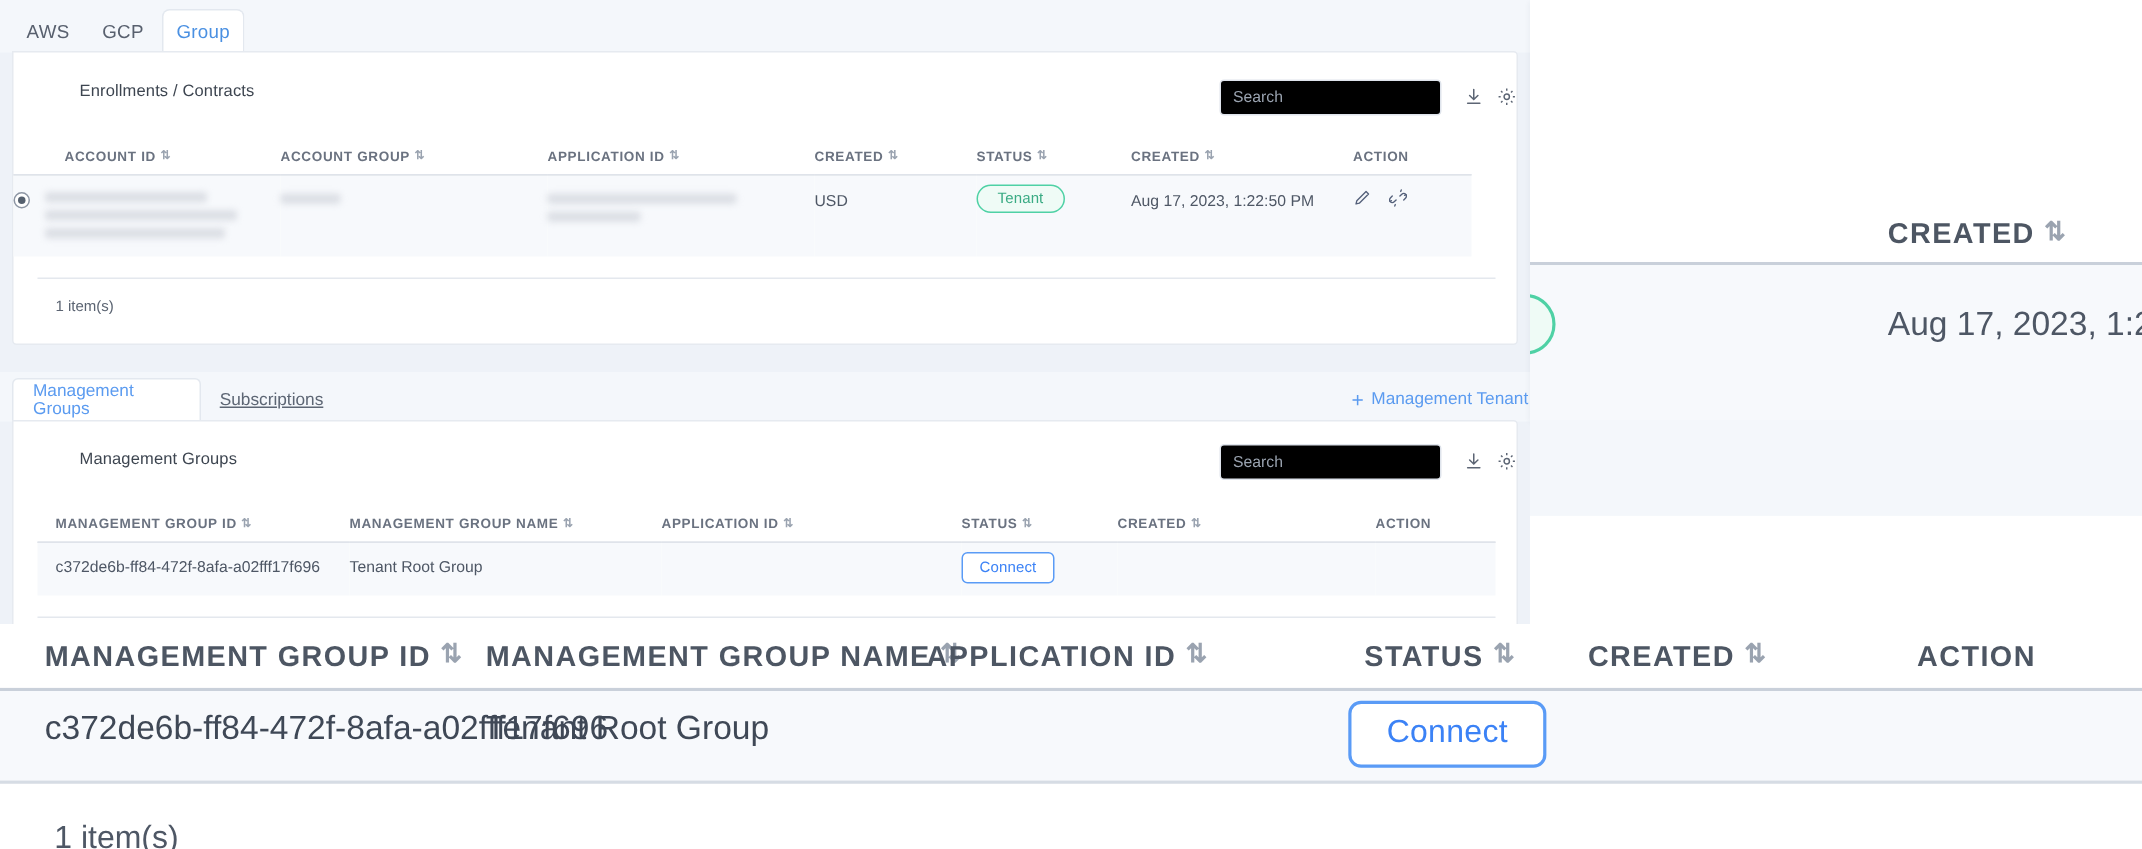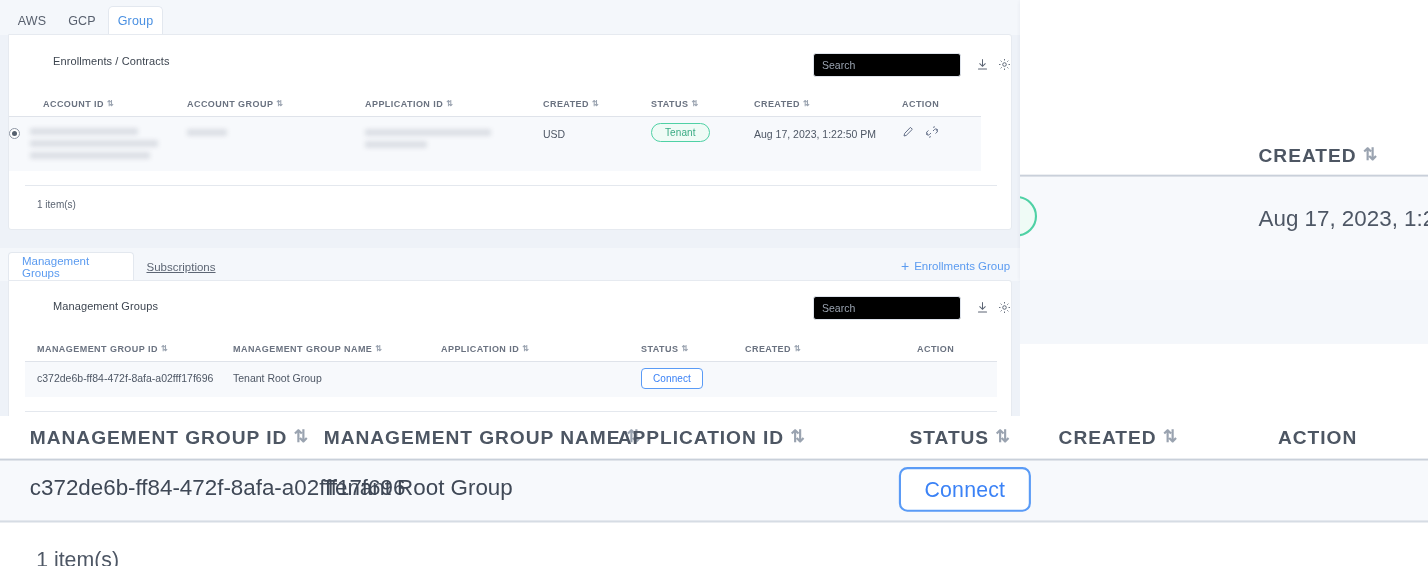--- a/index.html
+++ b/index.html
@@ -244,21 +244,21 @@
 
     <div class="sec-tabs">
       <div class="sec-tab active" style="left:8px;width:126px;">
         <span>Management Groups</span>
       </div>
       <div class="sec-tab" style="left:136px;width:90px;text-decoration:underline;">
         <span>Subscriptions</span>
       </div>
       <div class="add-link" style="left:901px;top:11px;">
         <span class="plus">+</span>
-        <span>Enrollments Group</span>
+        <span>Management Tenant</span>
       </div>
     </div>
 
     <div class="card" id="card-mgmtgroups">
       <div class="card-title" style="left:16px;top:19px;">Management Groups</div>
 
       <div class="search-box" style="left:804px;top:15px;">
         <span>Search</span>
       </div>
       <div class="icon-btn" style="left:965px;top:18px;">

